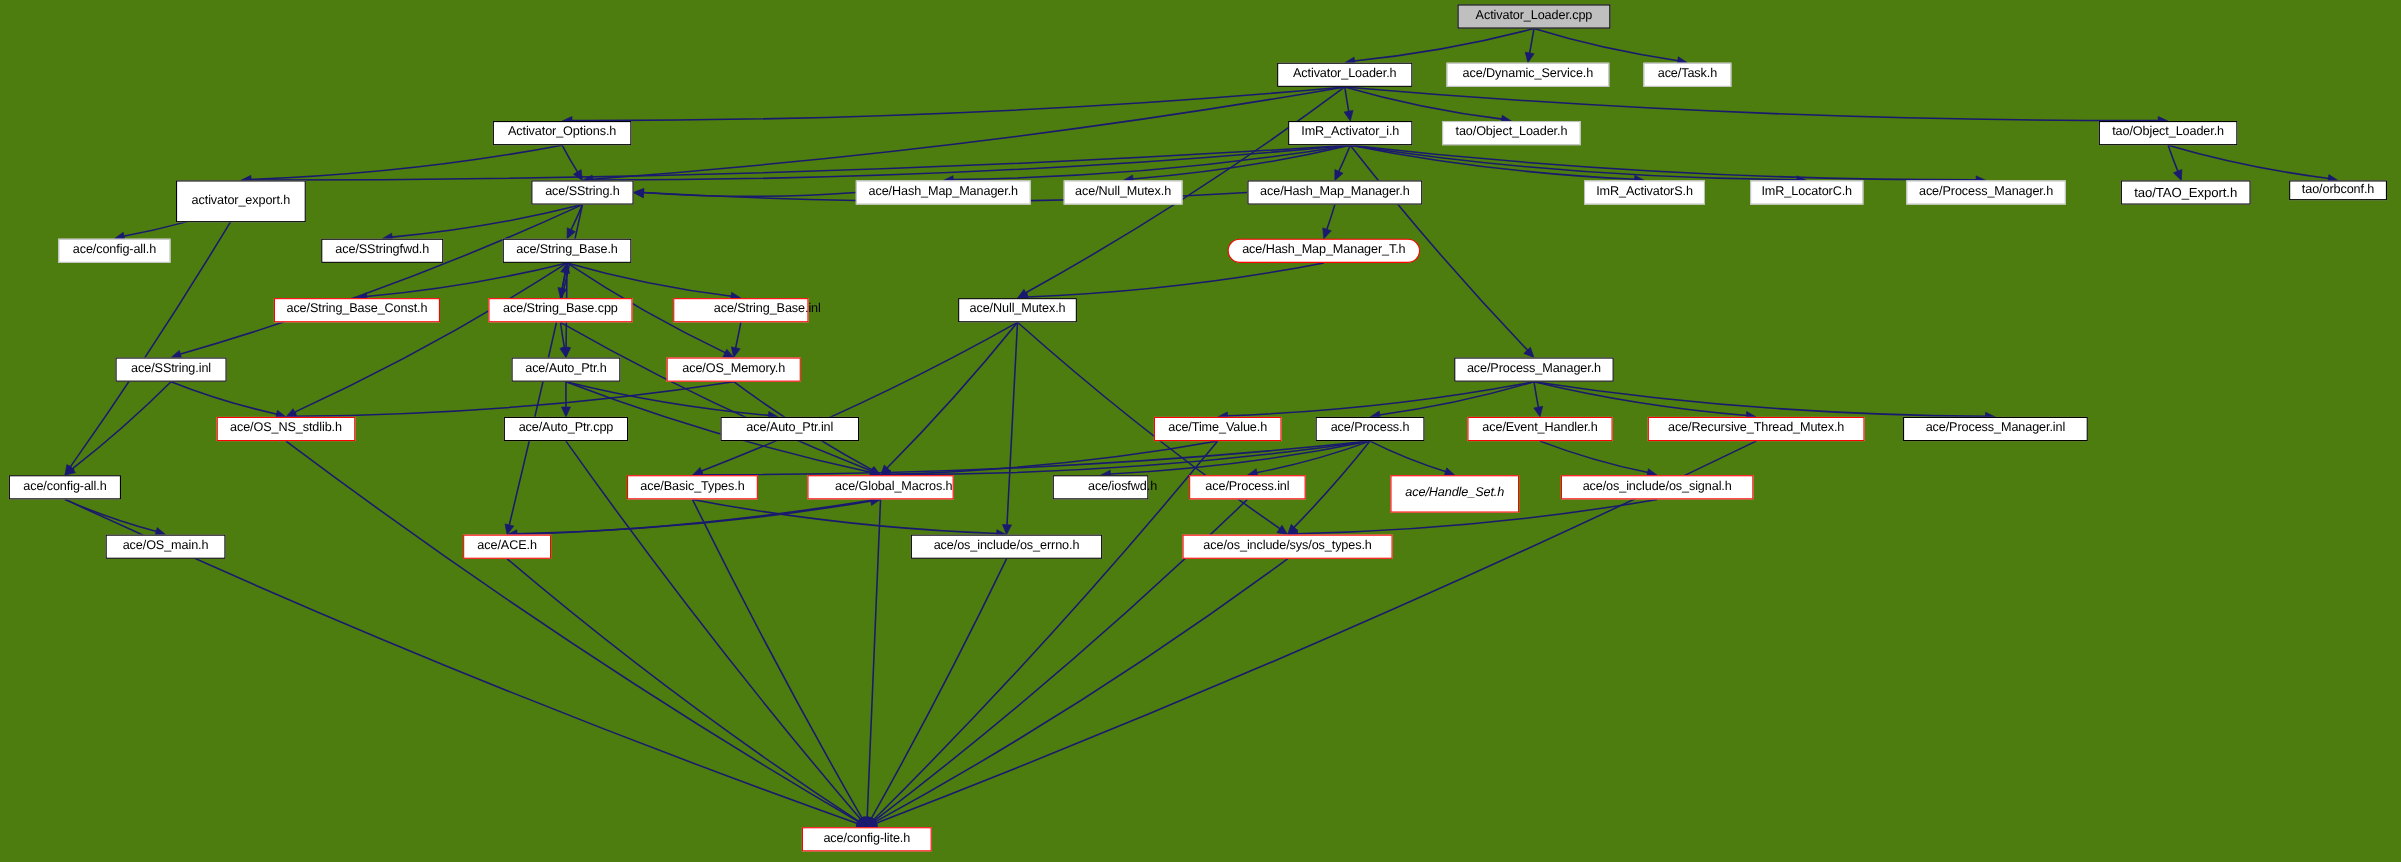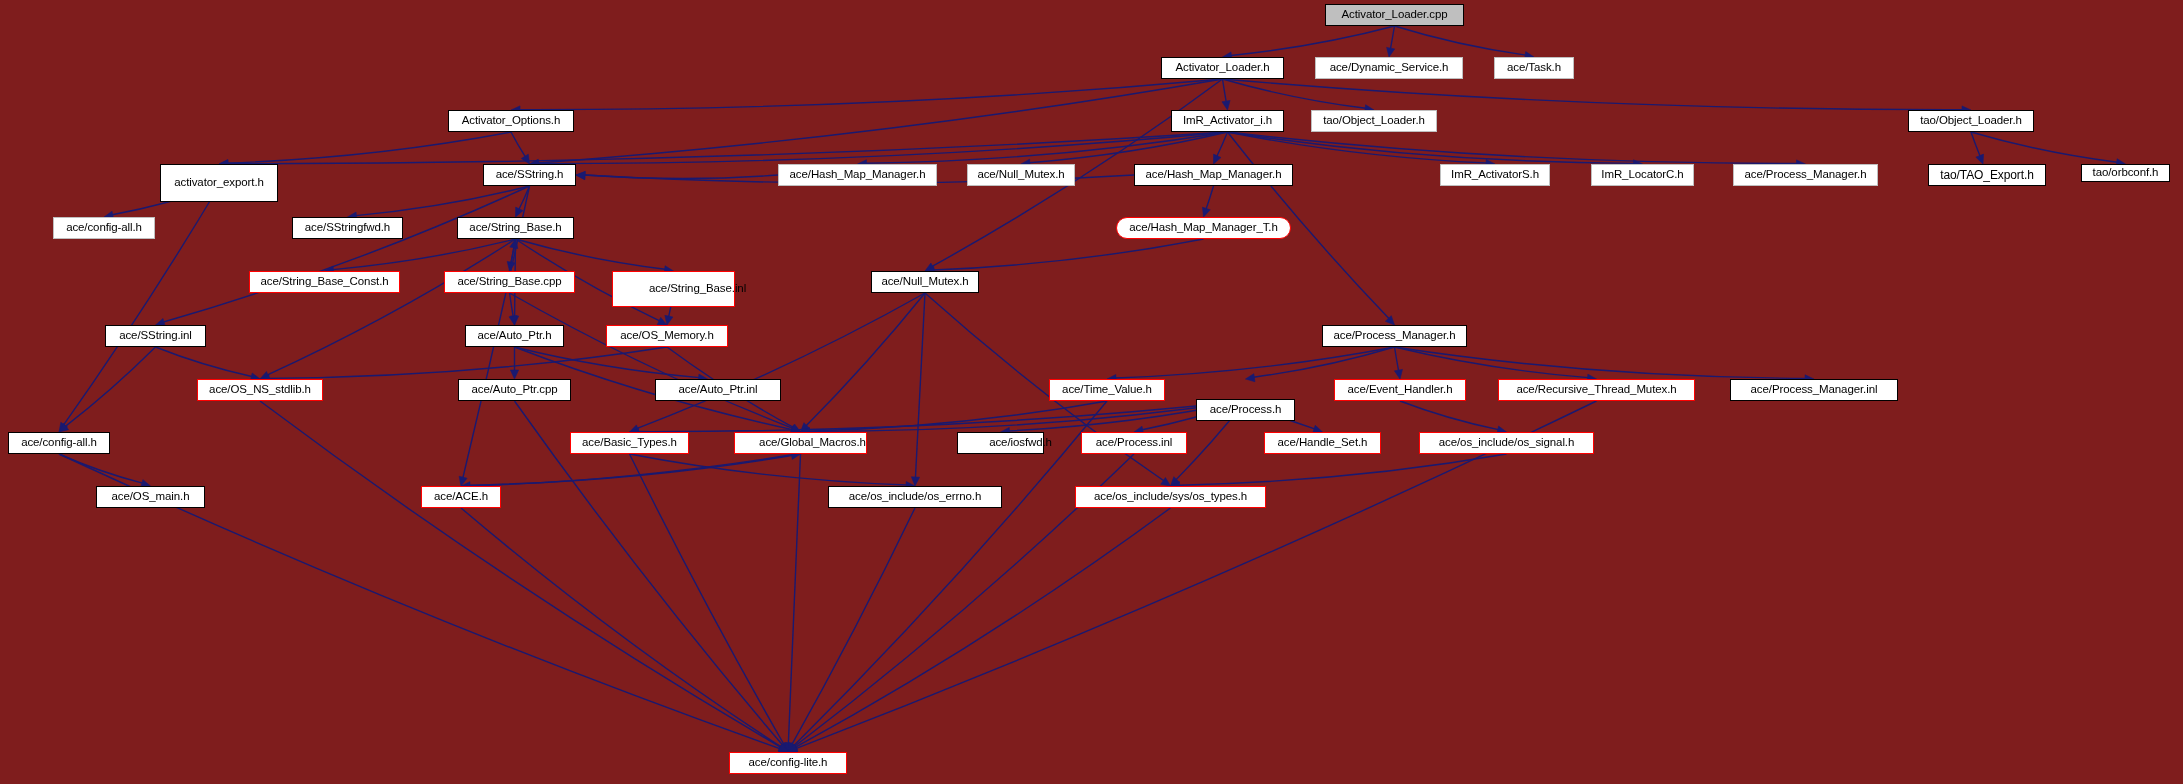--- a/index.html
+++ b/index.html
@@ -4,21 +4,21 @@
 <style>
   html, body {
     margin: 0;
     padding: 0;
     background: #ffffff;
   }
   #graph-root {
     position: relative;
     width: 2183px;
     height: 784px;
-    background: #7f1d1d;
+    background: #4d7c0f;
     font-family: "Liberation Sans", sans-serif;
     overflow: hidden;
   }
   #graph-svg {
     position: absolute;
     left: 0;
     top: 0;
     width: 2183px;
     height: 784px;
   }
@@ -290,21 +290,21 @@
       </div>
       <div class="node red" style="left: 1116px; top: 217px; width: 175px; height: 22px; font-size: 11.5px; border-radius: 11px;">
         <span class="node-label">ace/Hash_Map_Manager_T.h</span>
       </div>
       <div class="node red" style="left: 249px; top: 271px; width: 151px; height: 22px; font-size: 11.5px;">
         <span class="node-label">ace/String_Base_Const.h</span>
       </div>
       <div class="node red" style="left: 444px; top: 271px; width: 131px; height: 22px; font-size: 11.5px;">
         <span class="node-label">ace/String_Base.cpp</span>
       </div>
-      <div class="node red" style="left: 612px; top: 271px; width: 123px; height: 36px; font-size: 11.5px; padding-left: 48px;">
+      <div class="node red" style="left: 612px; top: 271px; width: 123px; height: 22px; font-size: 11.5px; padding-left: 48px;">
         <span class="node-label">ace/String_Base.inl</span>
       </div>
       <div class="node black" style="left: 871px; top: 271px; width: 108px; height: 22px; font-size: 11.5px;">
         <span class="node-label">ace/Null_Mutex.h</span>
       </div>
       <div class="node black" style="left: 105px; top: 325px; width: 101px; height: 22px; font-size: 11.5px;">
         <span class="node-label">ace/SString.inl</span>
       </div>
       <div class="node black" style="left: 465px; top: 325px; width: 99px; height: 22px; font-size: 11.5px;">
         <span class="node-label">ace/Auto_Ptr.h</span>
@@ -320,21 +320,21 @@
       </div>
       <div class="node black" style="left: 458px; top: 379px; width: 113px; height: 22px; font-size: 11.5px;">
         <span class="node-label">ace/Auto_Ptr.cpp</span>
       </div>
       <div class="node black" style="left: 655px; top: 379px; width: 126px; height: 22px; font-size: 11.5px;">
         <span class="node-label">ace/Auto_Ptr.inl</span>
       </div>
       <div class="node red" style="left: 1049px; top: 379px; width: 116px; height: 22px; font-size: 11.5px;">
         <span class="node-label">ace/Time_Value.h</span>
       </div>
-      <div class="node black" style="left: 1196px; top: 379px; width: 99px; height: 22px; font-size: 11.5px; margin-top: 20px;">
+      <div class="node black" style="left: 1196px; top: 379px; width: 99px; height: 22px; font-size: 11.5px;">
         <span class="node-label">ace/Process.h</span>
       </div>
       <div class="node red" style="left: 1334px; top: 379px; width: 132px; height: 22px; font-size: 11.5px;">
         <span class="node-label">ace/Event_Handler.h</span>
       </div>
       <div class="node red" style="left: 1498px; top: 379px; width: 197px; height: 22px; font-size: 11.5px;">
         <span class="node-label">ace/Recursive_Thread_Mutex.h</span>
       </div>
       <div class="node black" style="left: 1730px; top: 379px; width: 168px; height: 22px; font-size: 11.5px;">
         <span class="node-label">ace/Process_Manager.inl</span>
@@ -347,21 +347,21 @@
       </div>
       <div class="node red" style="left: 734px; top: 432px; width: 133px; height: 22px; font-size: 11.5px; padding-left: 24px;">
         <span class="node-label">ace/Global_Macros.h</span>
       </div>
       <div class="node black" style="left: 957px; top: 432px; width: 87px; height: 22px; font-size: 11.5px; padding-left: 40px;">
         <span class="node-label">ace/iosfwd.h</span>
       </div>
       <div class="node red" style="left: 1081px; top: 432px; width: 106px; height: 22px; font-size: 11.5px;">
         <span class="node-label">ace/Process.inl</span>
       </div>
-      <div class="node red" style="left: 1264px; top: 432px; width: 117px; height: 22px; font-size: 11.5px;">
+      <div class="node red" style="left: 1264px; top: 432px; width: 117px; height: 34px; font-size: 11.5px; font-style: italic;">
         <span class="node-label">ace/Handle_Set.h</span>
       </div>
       <div class="node red" style="left: 1419px; top: 432px; width: 175px; height: 22px; font-size: 11.5px;">
         <span class="node-label">ace/os_include/os_signal.h</span>
       </div>
       <div class="node black" style="left: 96px; top: 486px; width: 109px; height: 22px; font-size: 11.5px;">
         <span class="node-label">ace/OS_main.h</span>
       </div>
       <div class="node red" style="left: 421px; top: 486px; width: 80px; height: 22px; font-size: 11.5px;">
         <span class="node-label">ace/ACE.h</span>

